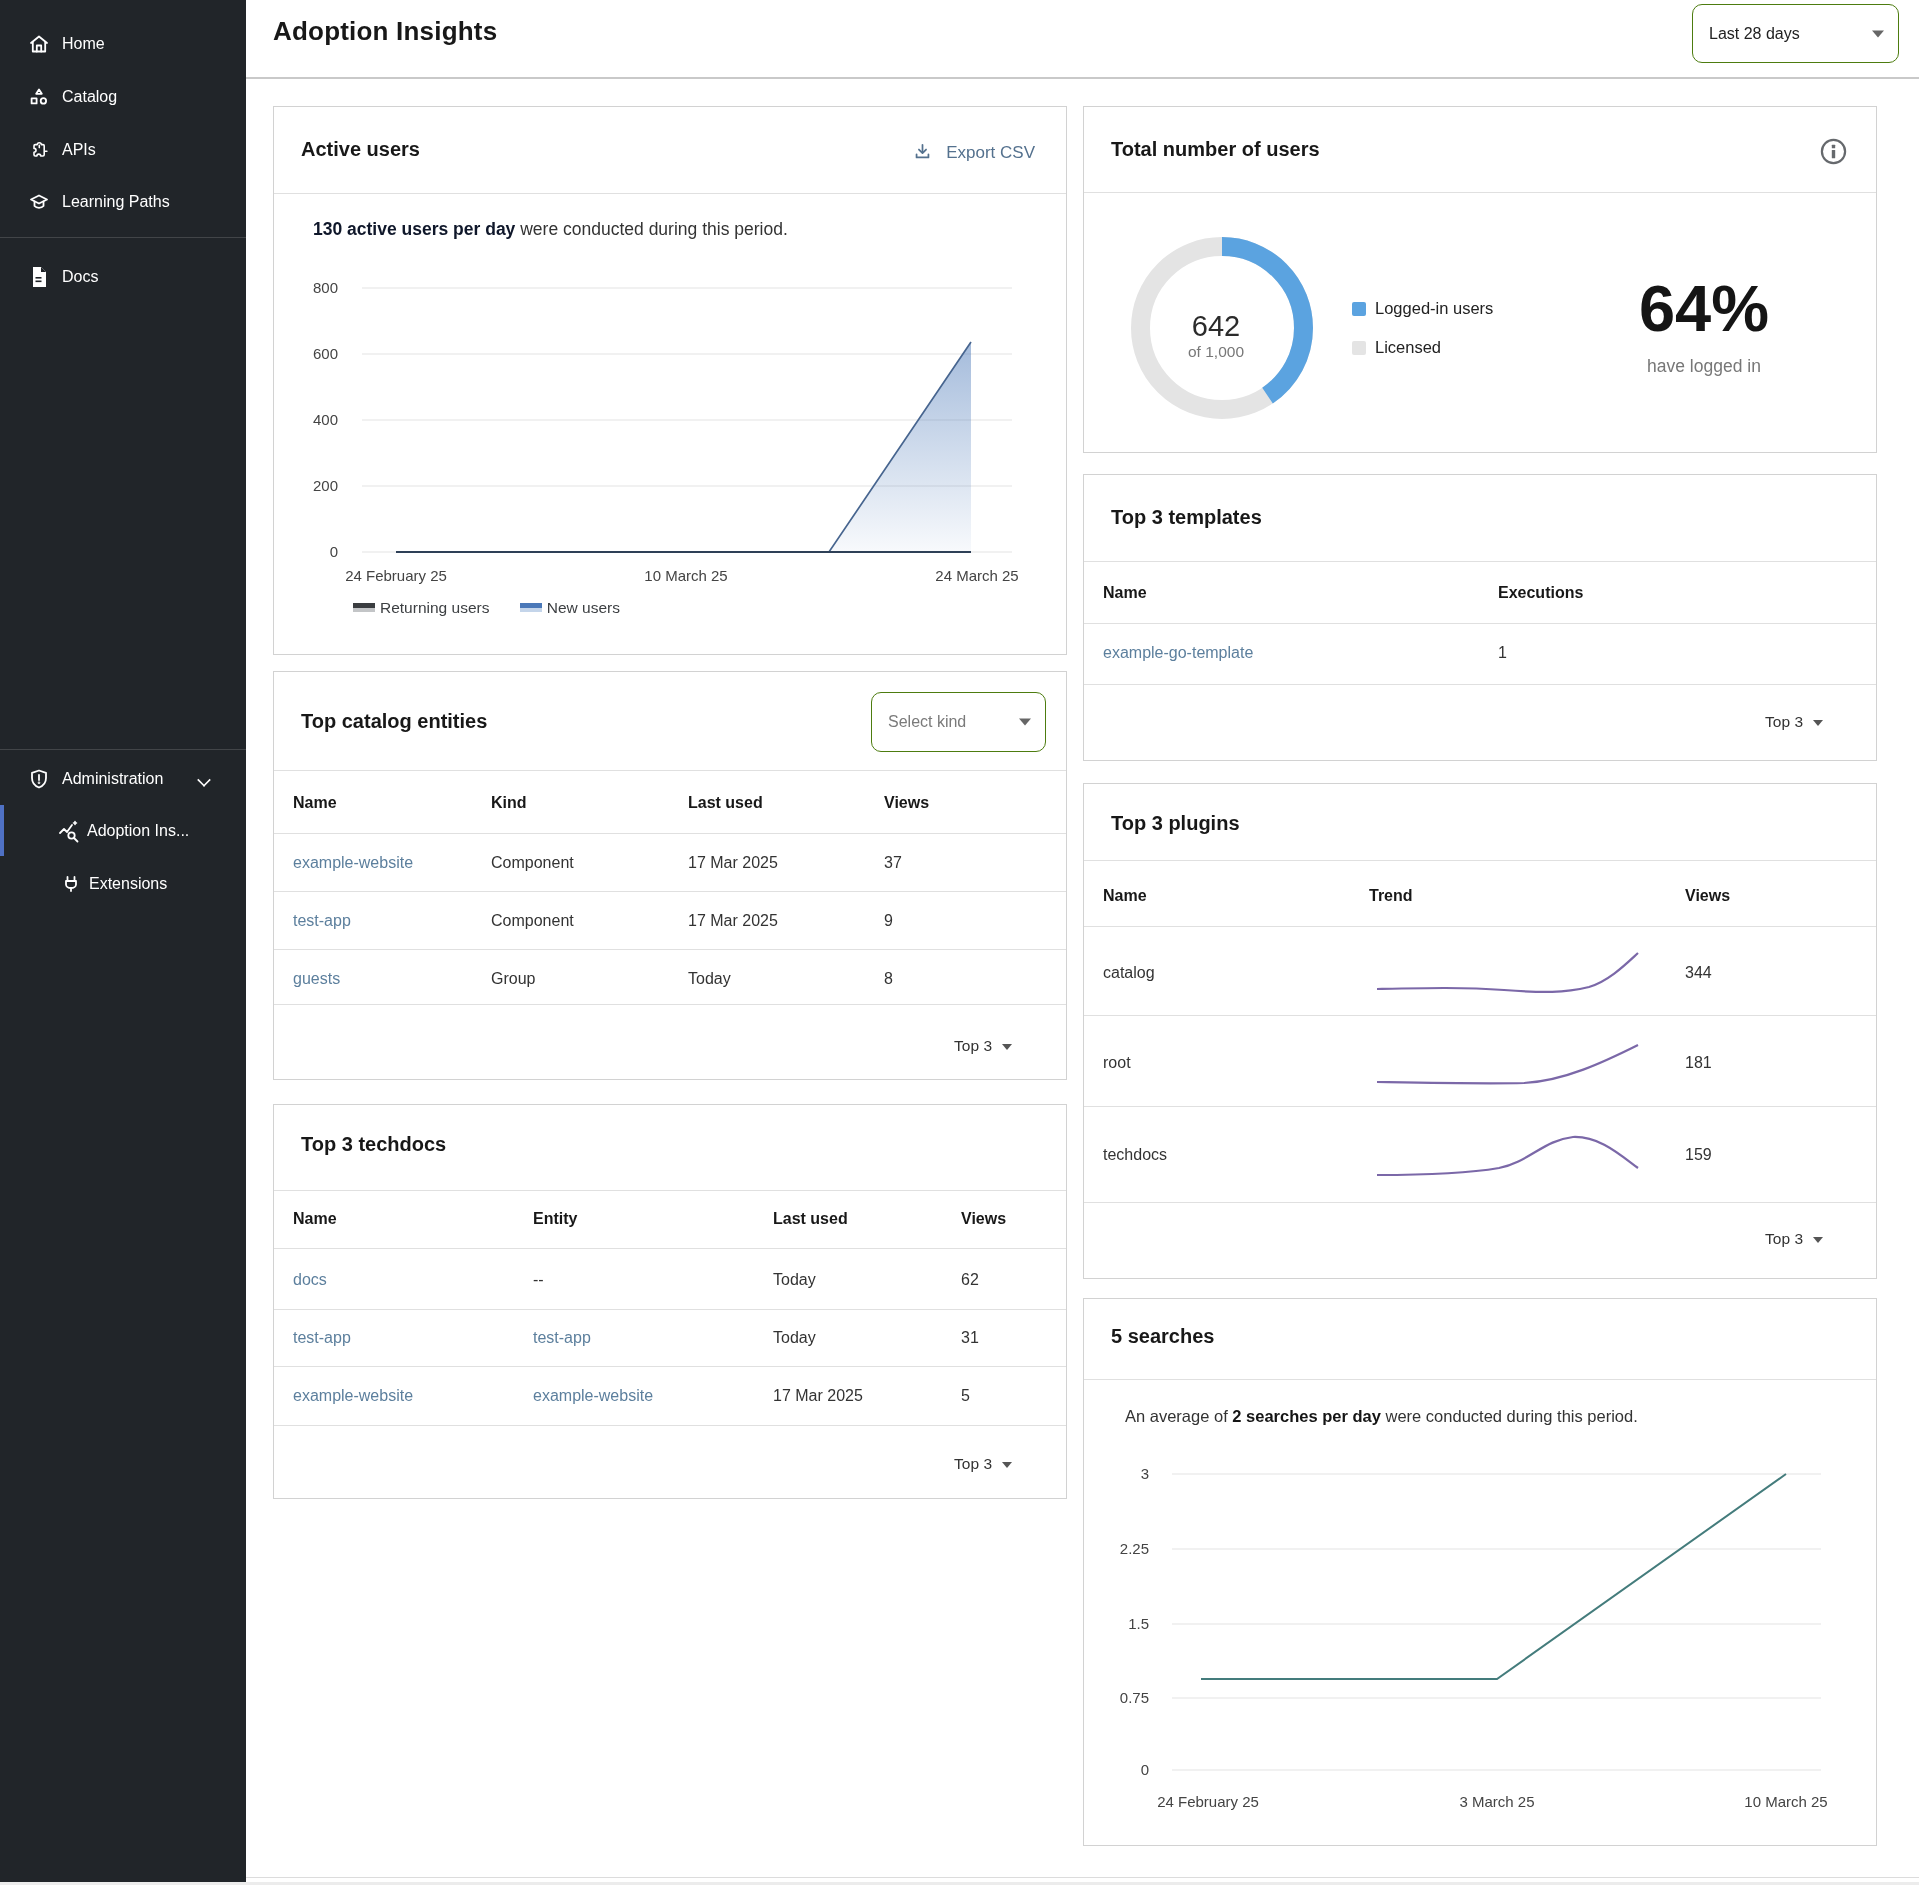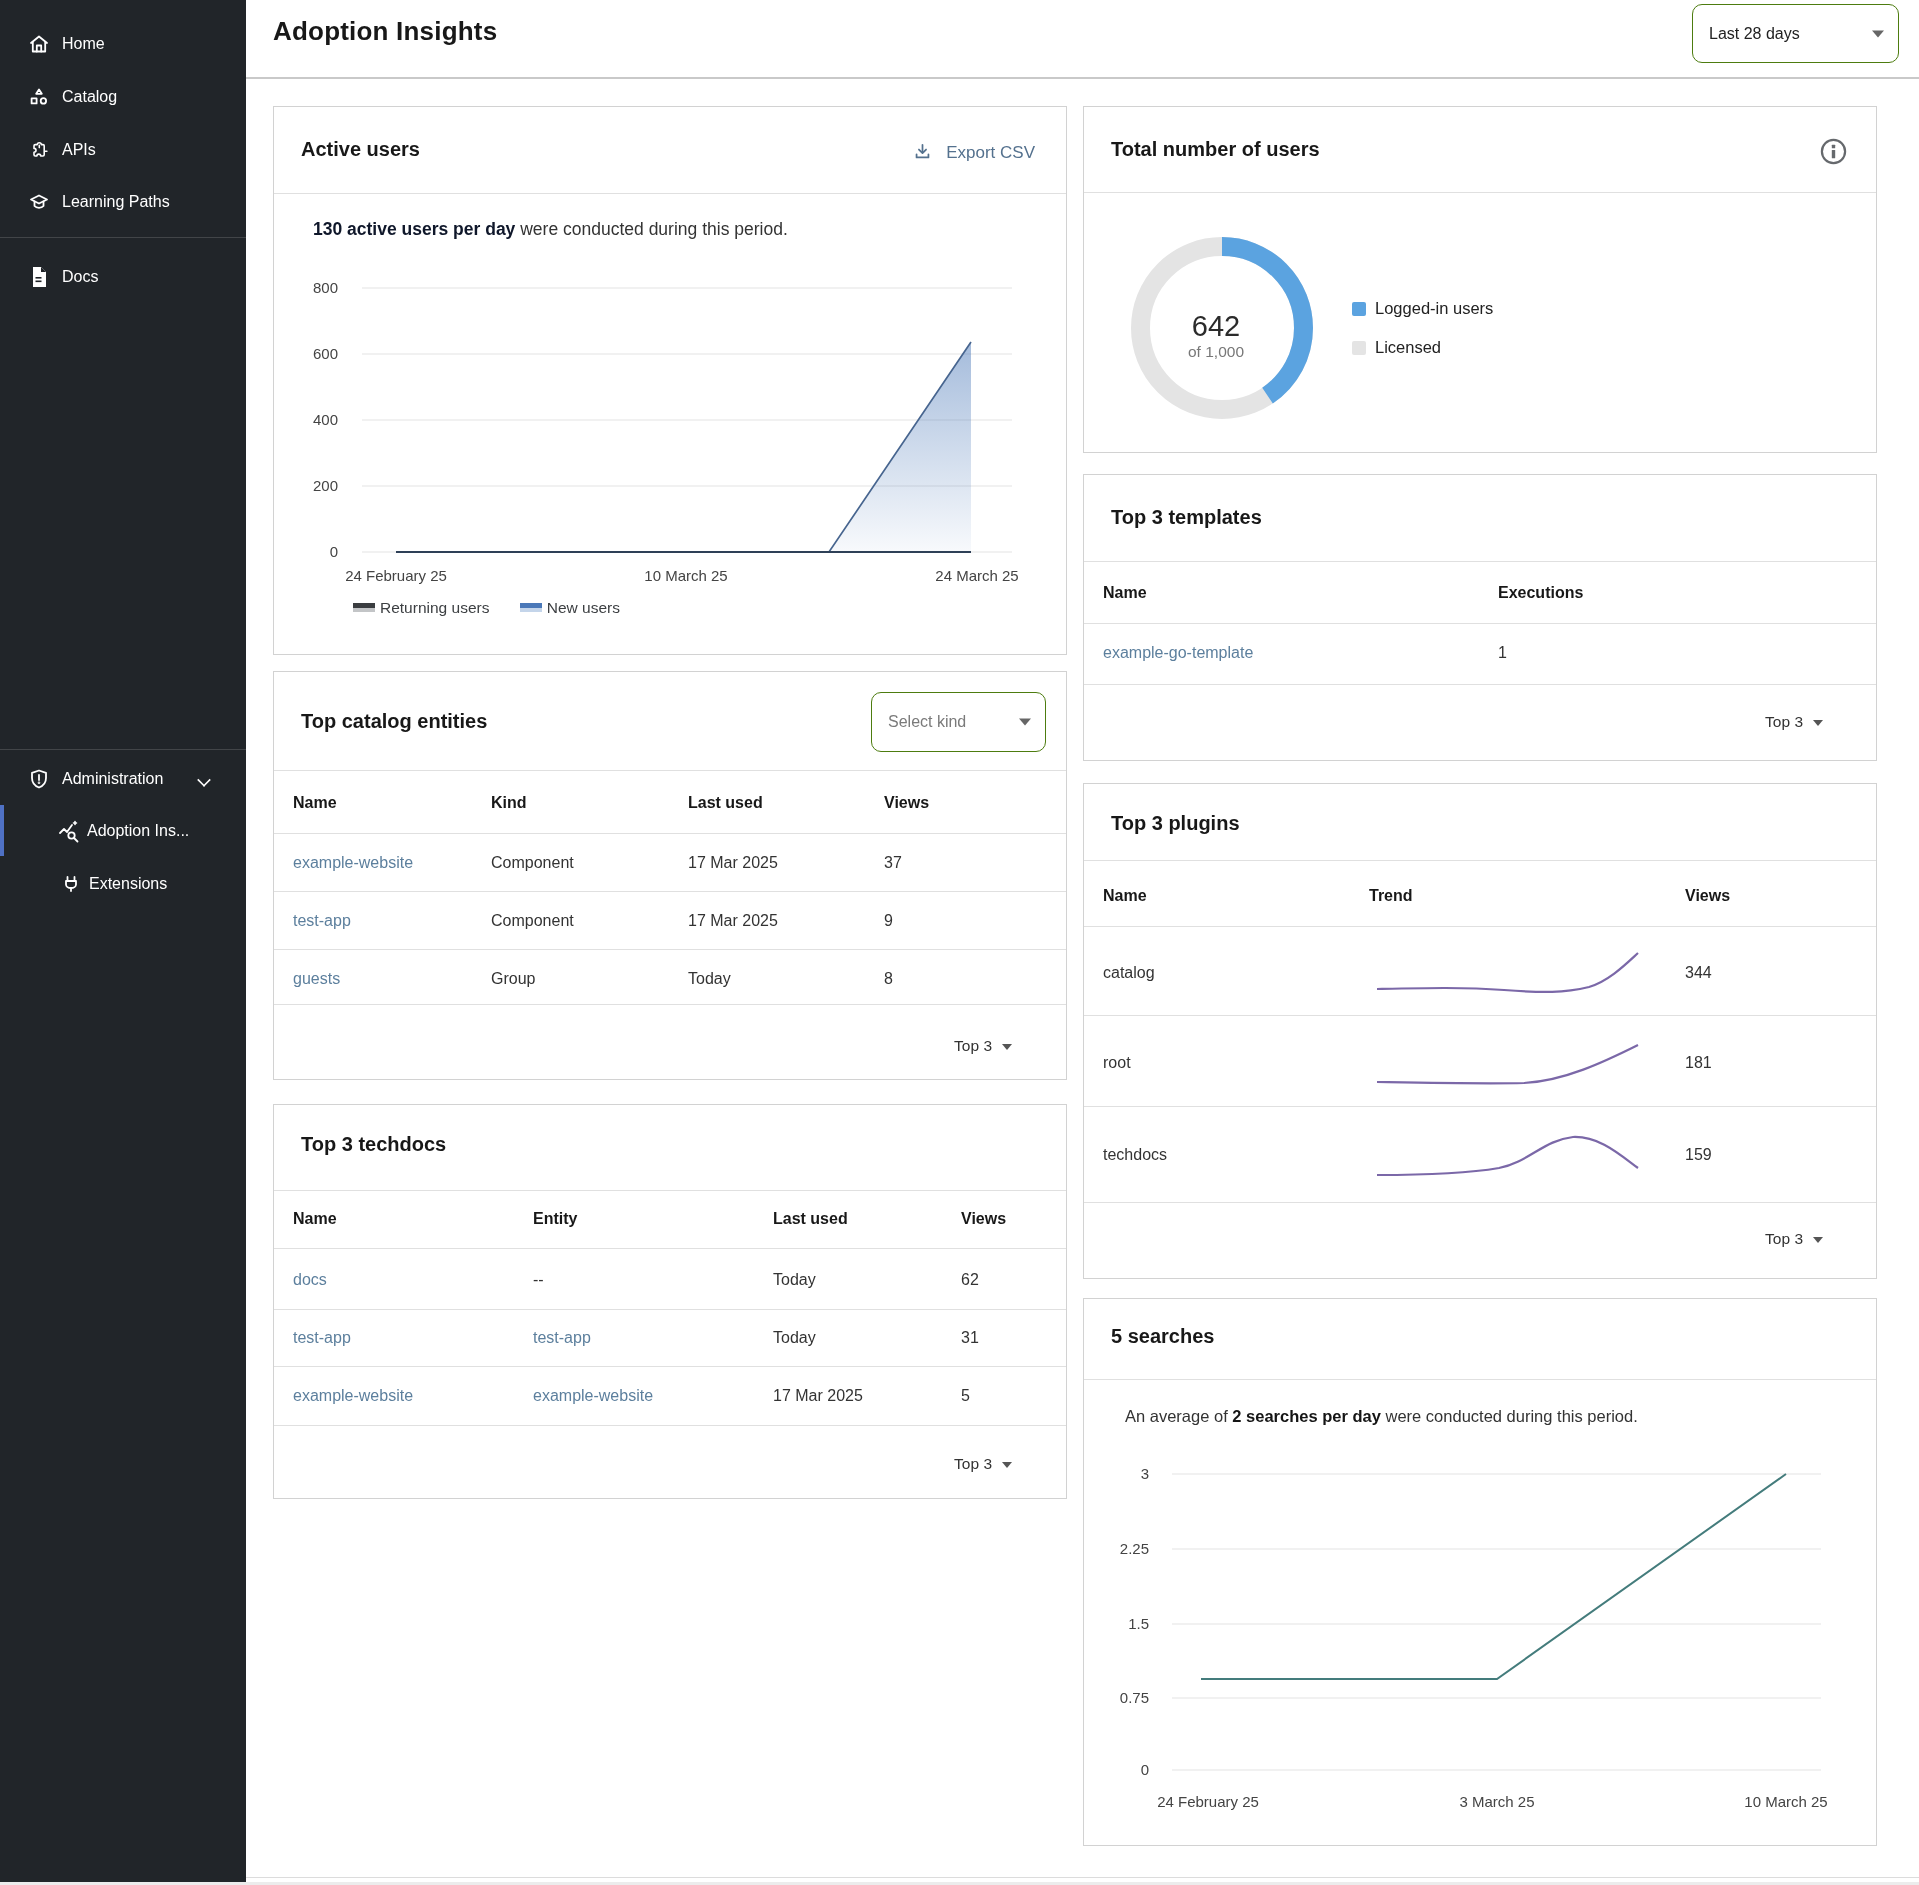--- a/index.html
+++ b/index.html
@@ -214,20 +214,24 @@
   <div id="donut" style="position:absolute; left:46px; top:129px;"><svg width="186" height="186">
         <circle cx="92" cy="92" r="81.5" fill="none" stroke="#e4e4e4" stroke-width="19"></circle>
         <circle cx="92" cy="92" r="81.5" fill="none" stroke="#5ba3e0" stroke-width="19" stroke-dasharray="207.39223902673018 304.68736350840607" transform="rotate(-90 92 92)"></circle>
       </svg></div>
   <div style="position:absolute; left:92px; top:203px; width:80px; text-align:center;">
     <div style="font-size:29px; color:#2b2b2b;">642</div>
     <div style="font-size:15.5px; color:#777;">of 1,000</div>
   </div>
   <div style="position:absolute; left:268px; top:192px;"><span style="display:inline-block;width:14px;height:14px;background:#5ba3e0;border-radius:2px;vertical-align:-2px;"></span><span style="font-size:16.5px;color:#222;margin-left:9px;">Logged-in users</span></div>
   <div style="position:absolute; left:268px; top:231px;"><span style="display:inline-block;width:14px;height:14px;background:#e4e4e4;border-radius:2px;vertical-align:-2px;"></span><span style="font-size:16.5px;color:#222;margin-left:9px;">Licensed</span></div>
+  <div style="position:absolute; left:530px; top:164px; width:180px; text-align:center;">
+    <div style="font-size:65px; font-weight:bold; color:#151515;">64%</div>
+    <div style="font-size:17.5px; color:#777; margin-top:10px;">have logged in</div>
+  </div>
 </div>
 
 <div class="card" style="left:1083px; top:474px; width:794px; height:287px;">
   <div class="card-title" style="left:27px; top:31px;">Top 3 templates</div>
   <div class="divider" style="top:86px;"></div>
   <div class="th" style="left:19px; top:109px;">Name</div>
   <div class="th" style="left:414px; top:109px;">Executions</div>
   <div class="divider" style="top:148px;"></div>
   <div class="td" style="left:19px; top:169px;"><a class="tl">example-go-template</a></div>
   <div class="td" style="left:414px; top:169px;">1</div>

